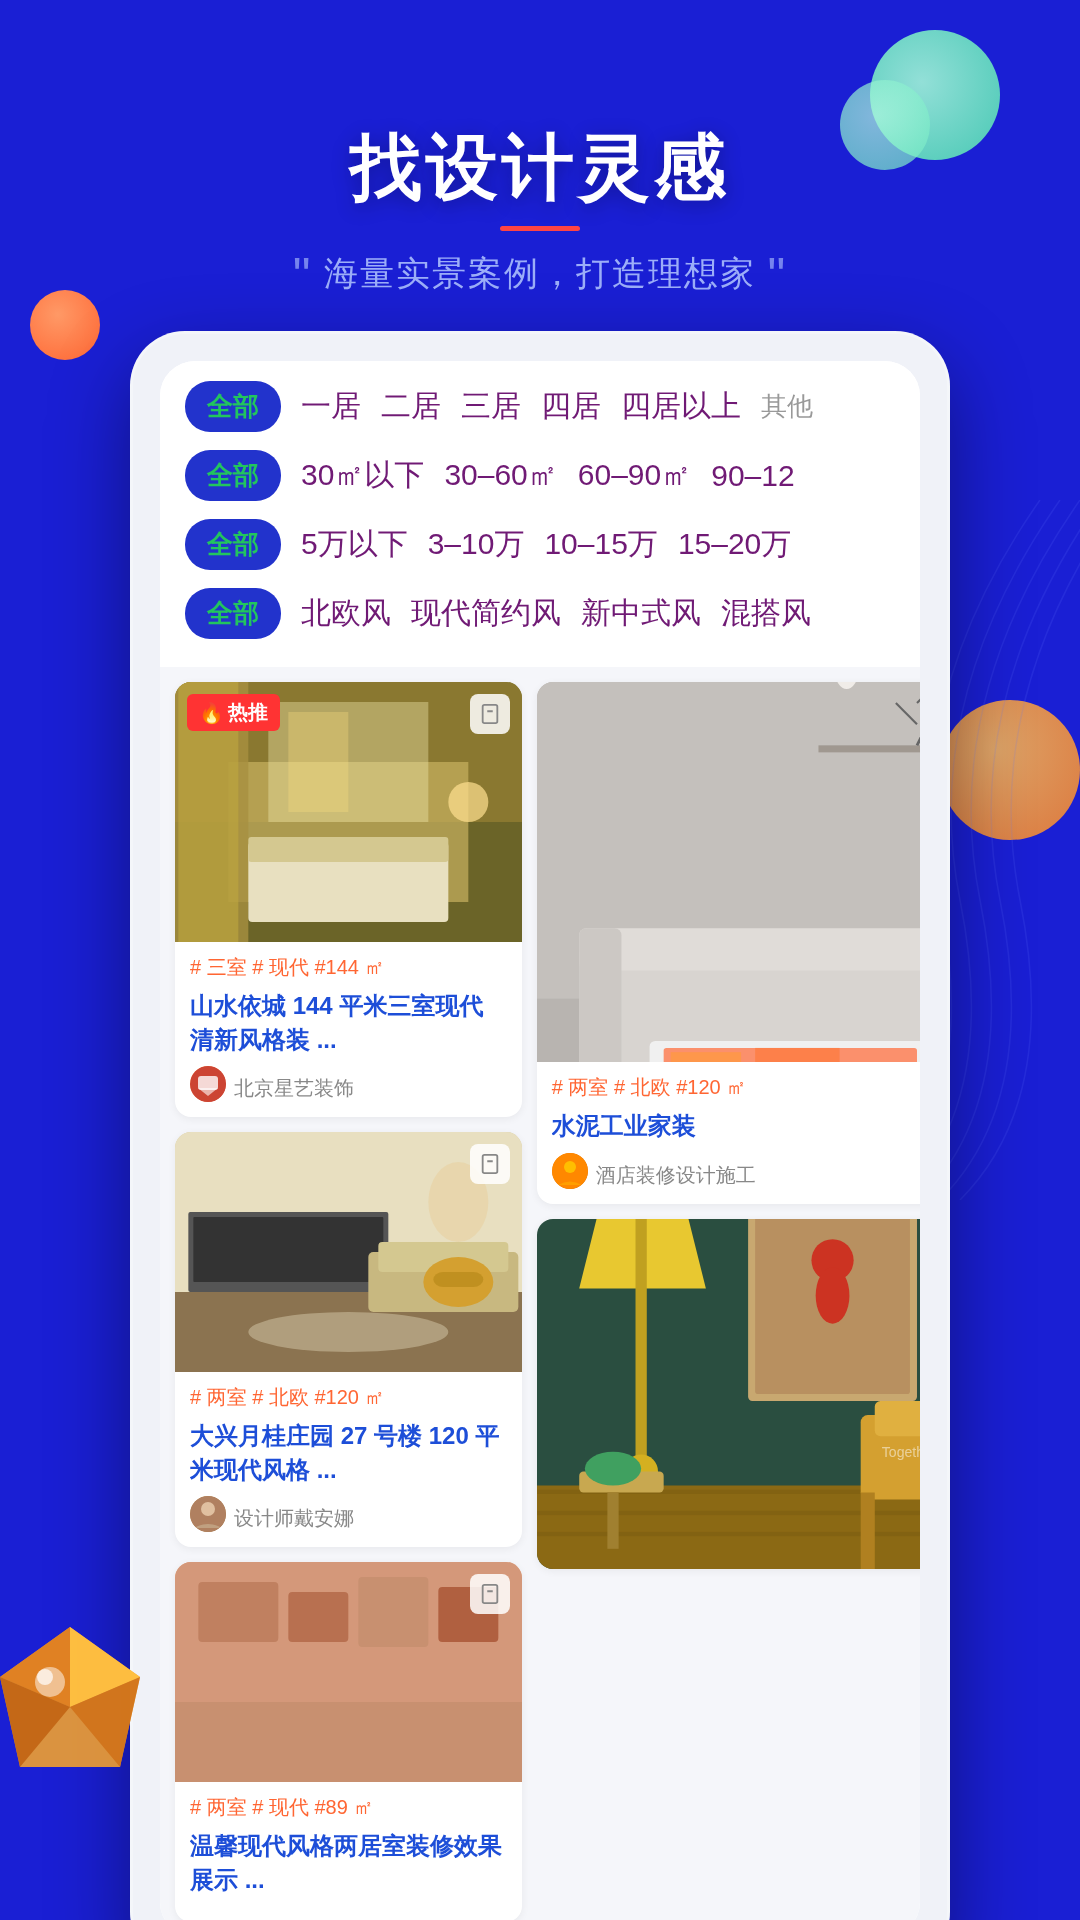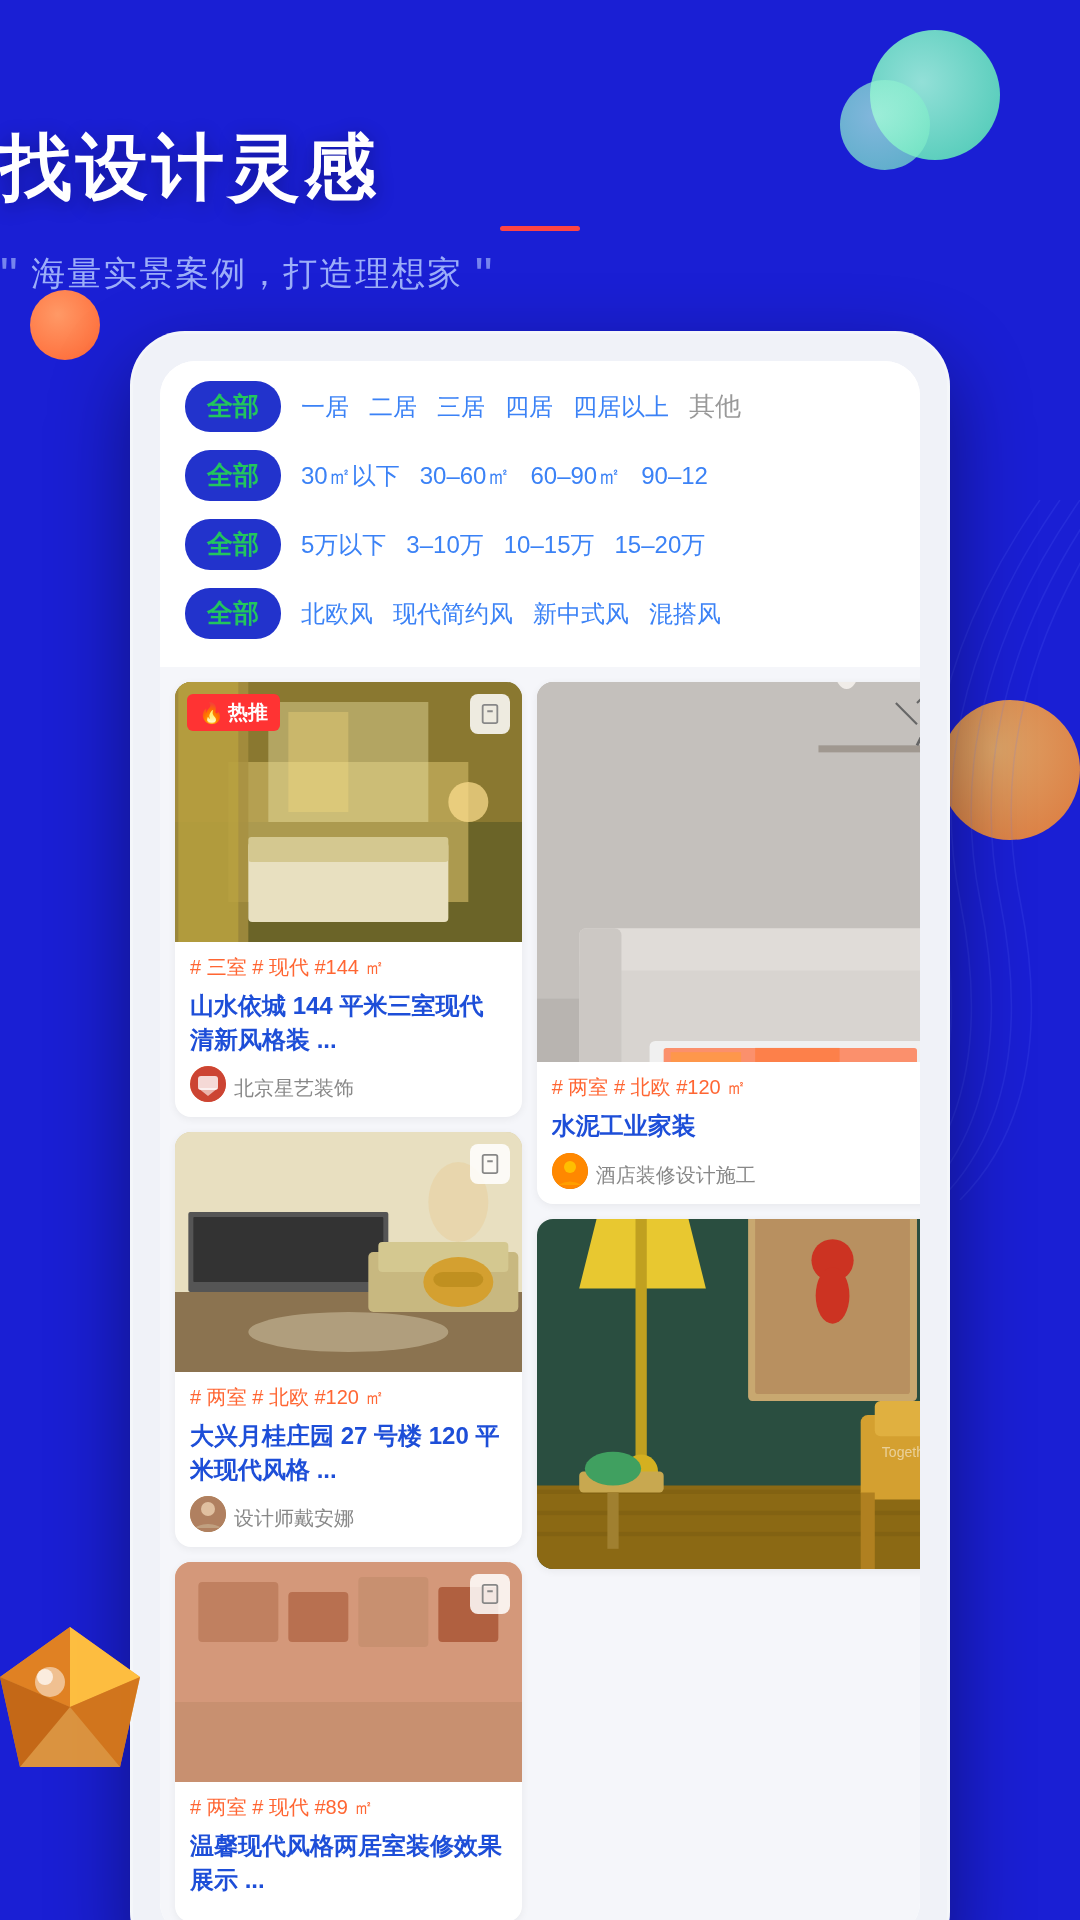--- a/index.html
+++ b/index.html
@@ -49,21 +49,21 @@
       right: 0px;
       width: 140px;
       height: 140px;
       background: radial-gradient(circle at 40% 35%, #ffbb55, #ff8822);
       border-radius: 50%;
       opacity: 0.85;
     }
 
     
     .header {
-      text-align: left;
+      text-align: center;
       padding-top: 120px;
       padding-bottom: 30px;
       position: relative;
       z-index: 2;
     }
     .header-title {
       font-size: 72px;
       font-weight: 900;
       color: #ffffff;
       letter-spacing: 4px;
@@ -132,22 +132,22 @@
       background: #2233cc;
       color: #22c55e;
       border-radius: 25px;
       padding: 8px 22px;
       font-size: 26px;
       font-weight: 600;
       white-space: nowrap;
       flex-shrink: 0;
     }
     .filter-item {
-      color: #3b82f6;
-      font-size: 24px;
+      color: #701a75;
+      font-size: 30px;
       white-space: nowrap;
       flex-shrink: 0;
     }
     .filter-item-faded {
       color: #999;
       font-size: 26px;
       white-space: nowrap;
     }
 
     

